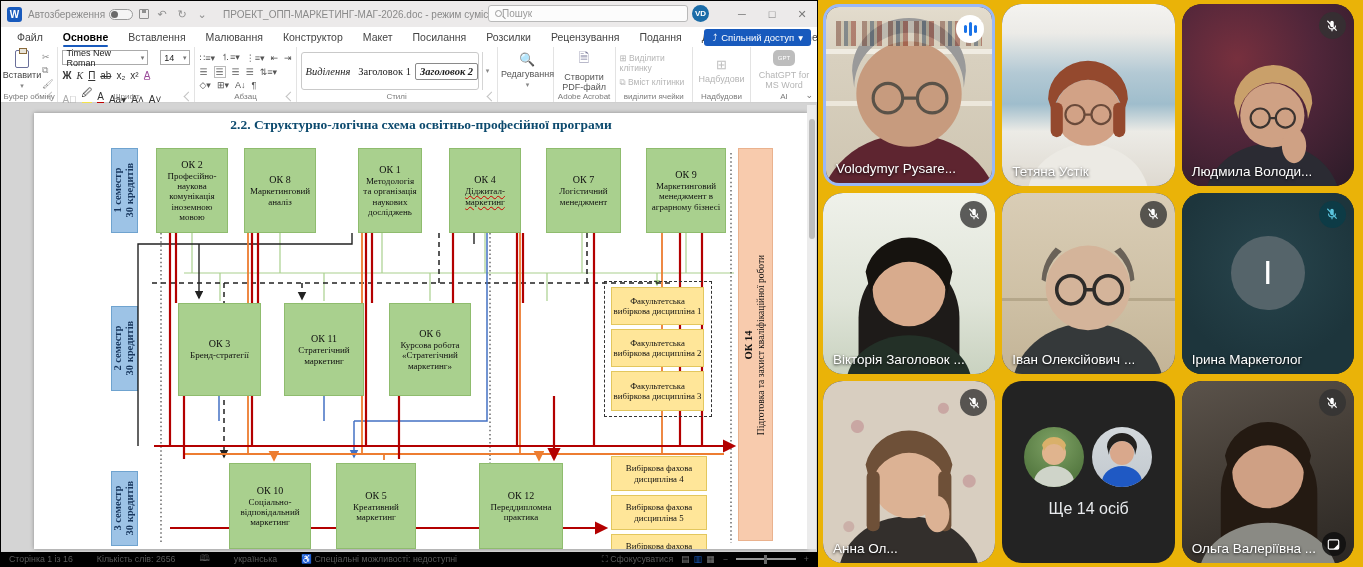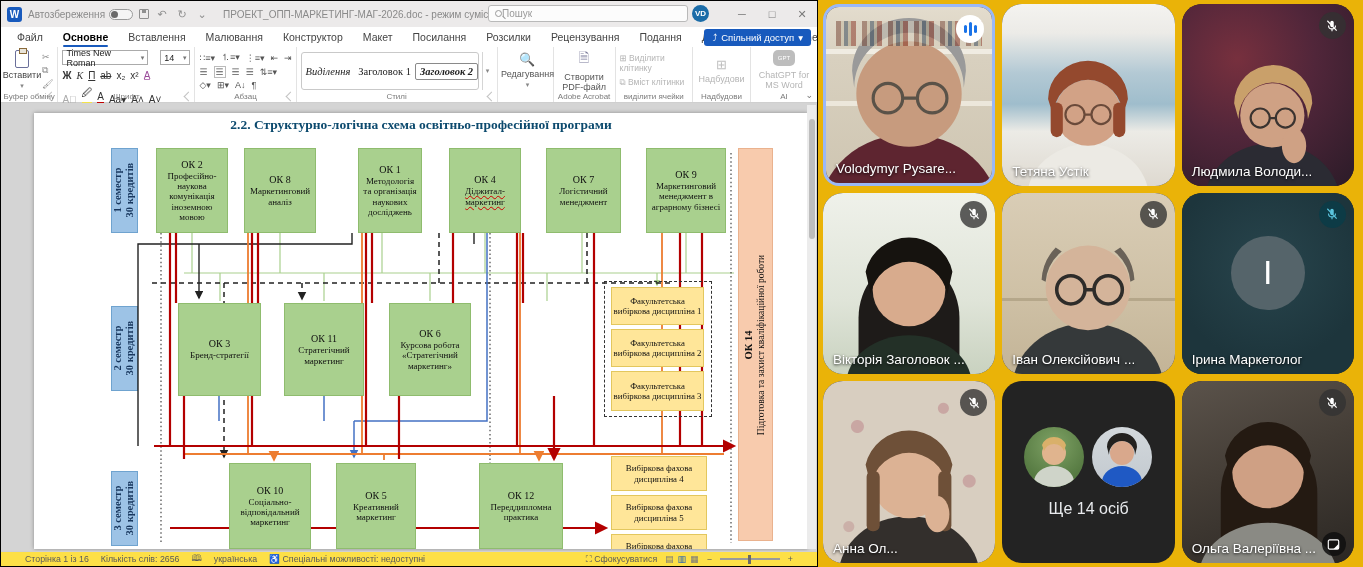--- a/index.html
+++ b/index.html
@@ -75,21 +75,21 @@
   .ctitle{font-size:9px;color:#111;line-height:1.12}
   .cbox.misspell .ctitle{text-decoration:underline wavy #d00000 1px;text-underline-offset:1px}
   .ybox{position:absolute;background:#ffe699;border:1px solid #e3c75e;display:flex;align-items:center;justify-content:center;text-align:center;font-size:8.8px;line-height:1.15;color:#111;padding:1px;z-index:2}
   .dashwrap{position:absolute;border:1.4px dashed #333;z-index:1}
   .ok14{position:absolute;background:#f8cbad;border:1px solid #eab28e;display:flex;align-items:center;justify-content:center;z-index:2}
   .ok14 .rot{transform:rotate(-90deg);white-space:nowrap;text-align:center;color:#111;line-height:1.2}
   .ok14 .l1{font-size:10.5px;font-weight:bold}.ok14 .l2{font-size:9.5px}
   .lines{position:absolute;left:0;top:0;width:774px;height:436px;z-index:1}
 
   
-  .statusbar{position:absolute;left:0;bottom:0;width:100%;height:15px;background:#fde047;border-top:1px solid #d0d0d0;display:flex;align-items:center;gap:12px;padding:0 24px;font-size:8.8px;color:#5a5a5a}
+  .statusbar{position:absolute;left:0;bottom:0;width:100%;height:15px;background:#000000;border-top:1px solid #d0d0d0;display:flex;align-items:center;gap:24px;padding:0 8px;font-size:8.8px;color:#5a5a5a}
   .statusbar .right{margin-left:auto;display:flex;align-items:center;gap:8px}
   .zoomtrack{width:60px;height:1.5px;background:#9a9a9a;position:relative}
   .zoomtrack .knob{position:absolute;left:28px;top:-3.5px;width:3px;height:9px;background:#6a6a6a}
   .viewics{display:flex;gap:4px;font-size:9px;color:#7a7a7a}
 
   
   #meet{position:absolute;left:818px;top:0;width:545px;height:567px;background:#eab308}
   .grid{position:absolute;left:5px;top:4px;right:9px;bottom:4px;display:grid;grid-template-columns:1fr 1fr 1fr;grid-template-rows:1fr 1fr 1fr;gap:7px}
   .tile{position:relative;border-radius:20px;overflow:hidden;background:#222}
   .tile.speaking{border:3px solid #9ab8f7;border-radius:16px}

